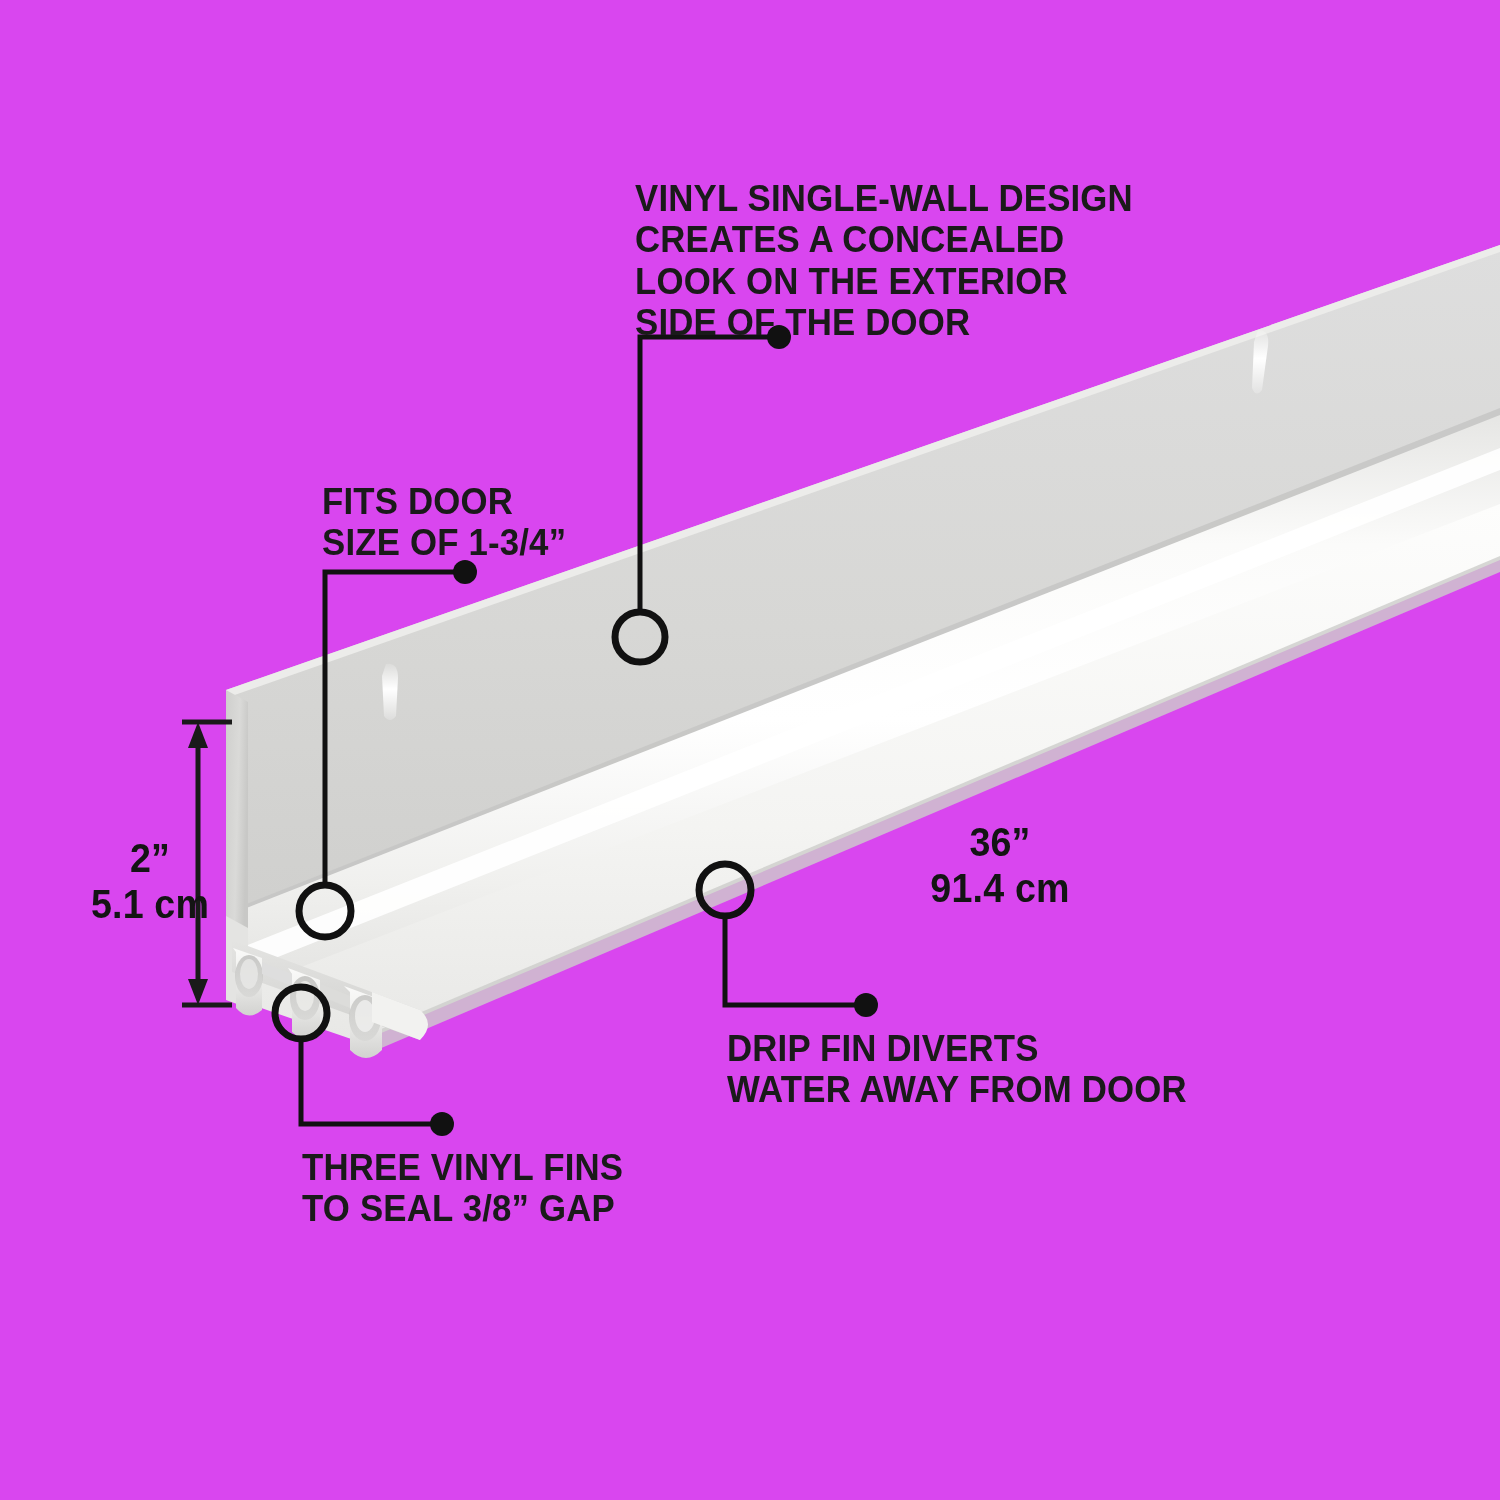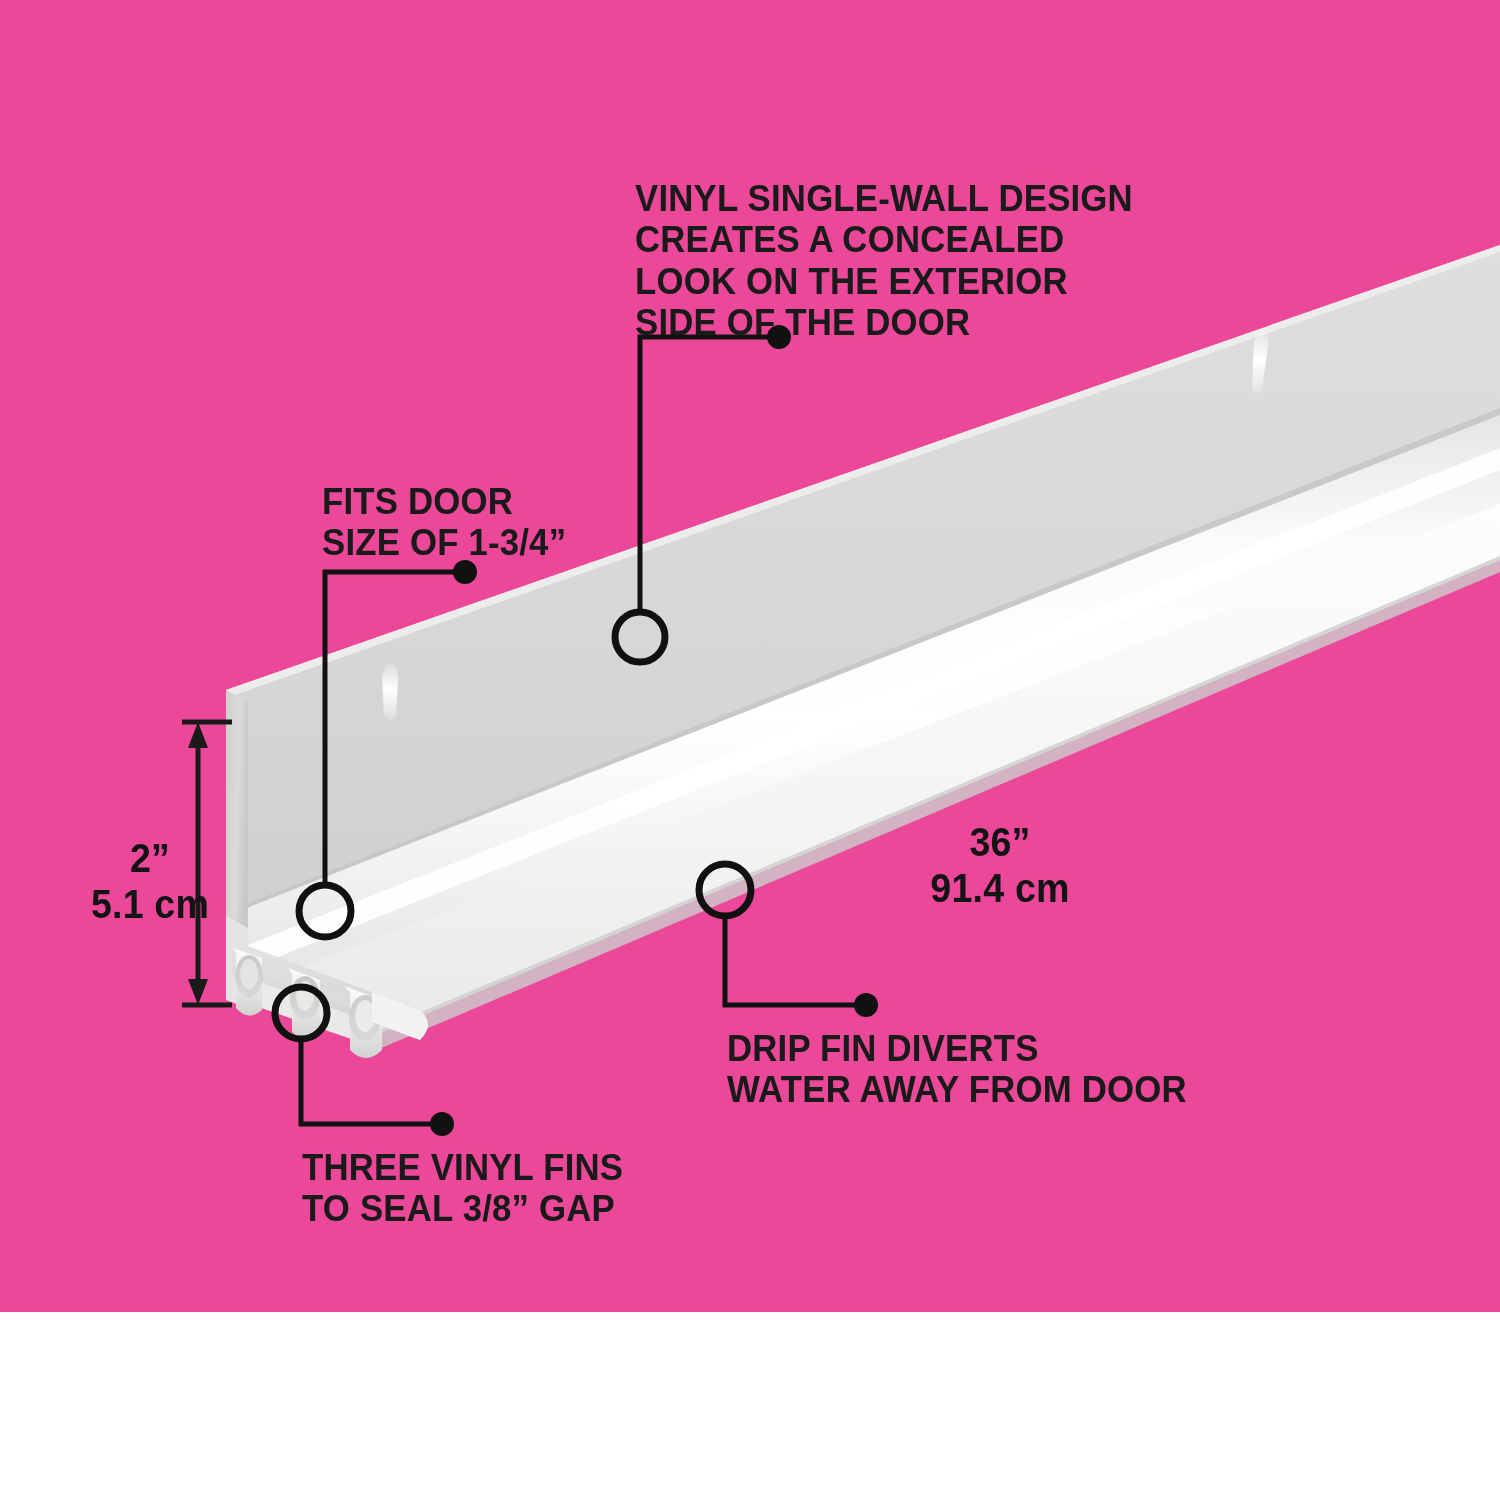--- a/index.html
+++ b/index.html
@@ -7,22 +7,22 @@
     margin: 0;
     padding: 0;
     background: #ffffff;
   }
   body {
     font-family: "Liberation Sans", sans-serif;
   }
   #stage {
     position: relative;
     width: 1500px;
-    height: 1312px;
-    background: #ec4899;
+    height: 1500px;
+    background: #d946ef;
     overflow: hidden;
   }
   #art {
     position: absolute;
     left: 0;
     top: 0;
     width: 1500px;
     height: 1500px;
   }
   .callout {

